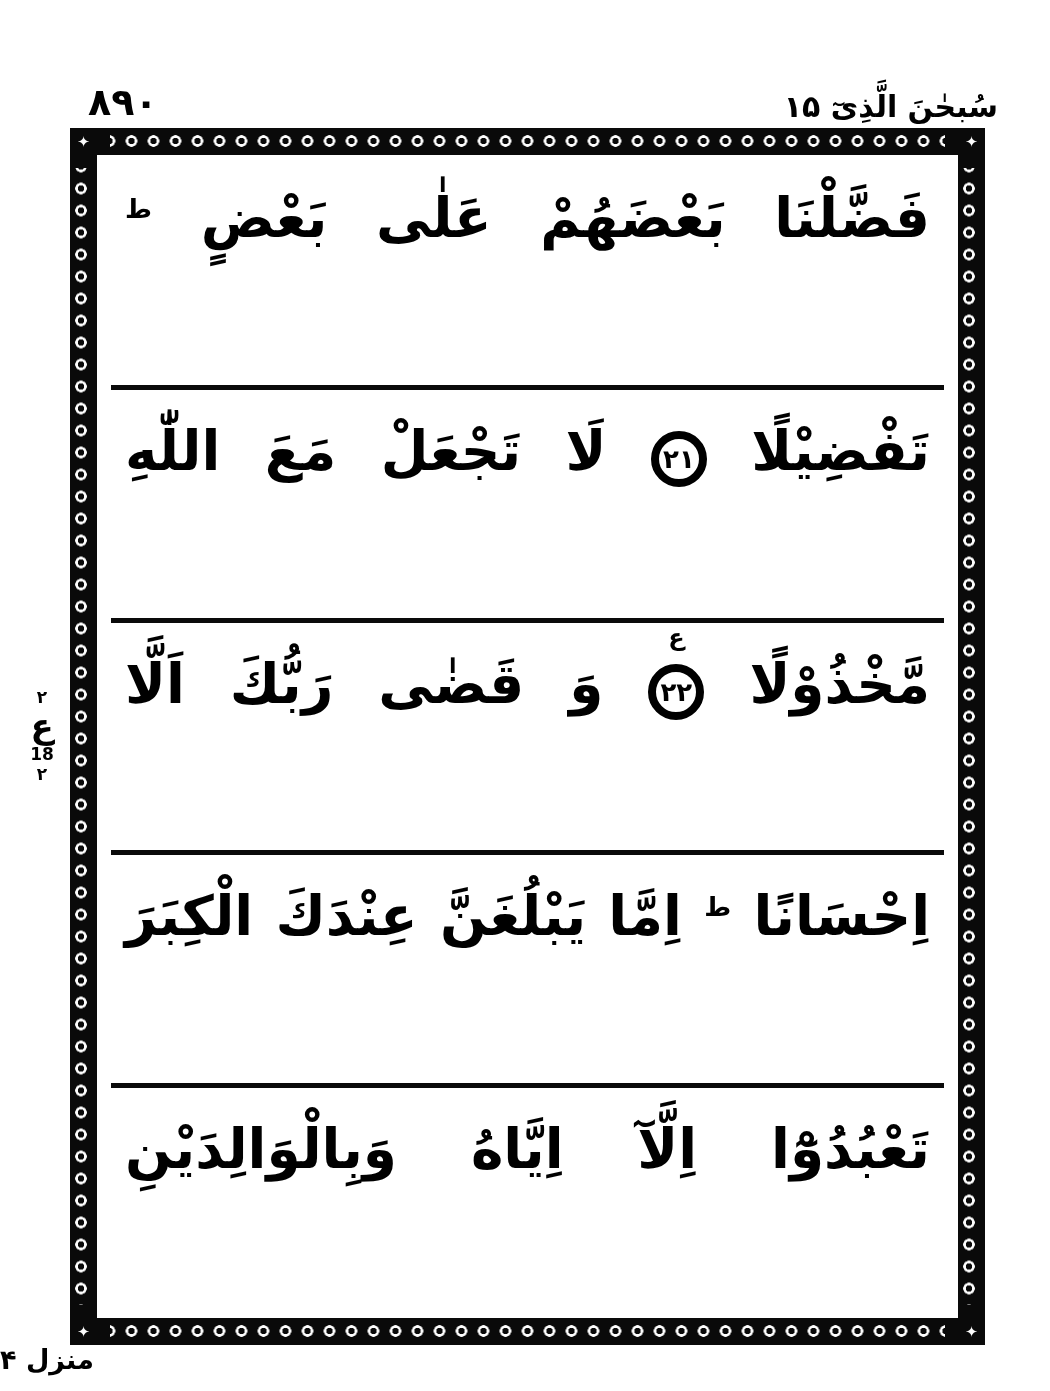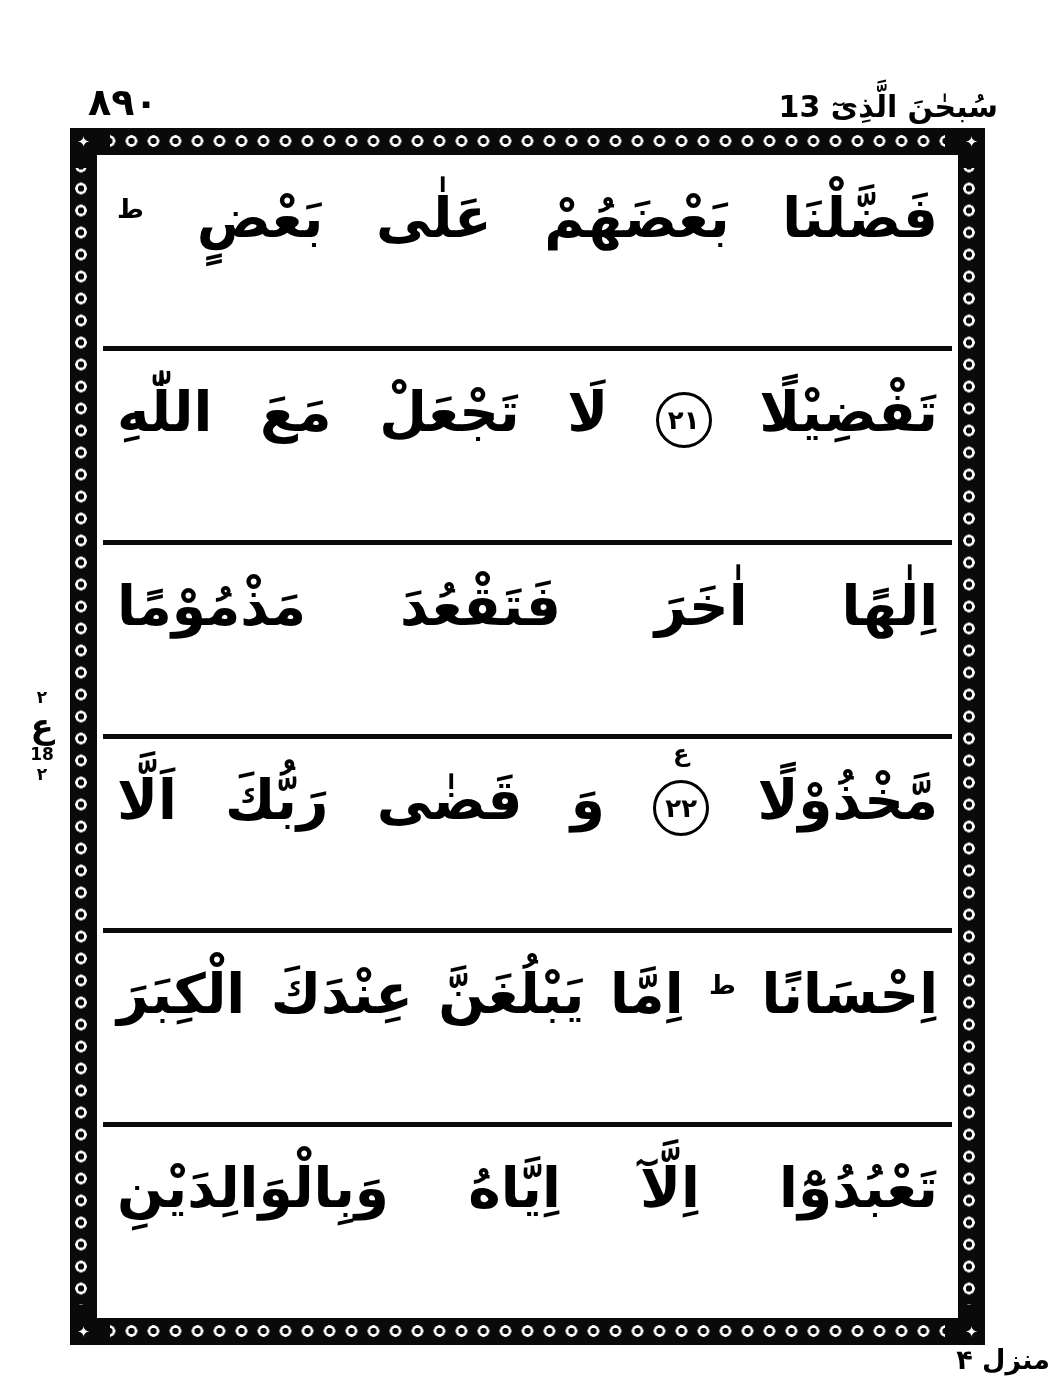--- a/index.html
+++ b/index.html
@@ -30,58 +30,58 @@
     background-size:27px 22px;background-repeat:repeat-y;width:27px;top:40px;bottom:40px;
   }
   .ornament.left{left:0;}
   .ornament.right{right:0;}
   .corner{position:absolute;width:27px;height:27px;color:#fdfdfd;font-size:15px;
     display:flex;align-items:center;justify-content:center;pointer-events:none;}
   .corner.tl{top:0;left:0;} .corner.tr{top:0;right:0;}
   .corner.bl{bottom:0;left:0;} .corner.br{bottom:0;right:0;}
   .inner{
     background:#ffffff;width:100%;height:100%;box-sizing:border-box;
-    display:flex;flex-direction:column;padding:2px 6px;justify-content:flex-end;
+    display:flex;flex-direction:column;padding:2px 14px;justify-content:flex-end;
   }
   
   .line{
     flex:1;border-bottom:5px solid #0a0a0a;box-sizing:border-box;
     direction:rtl;text-align:justify;text-align-last:justify;
     font-size:55px;font-weight:700;line-height:122px;
     padding:0 14px;white-space:nowrap;overflow:hidden;
   }
   .line:last-child{border-bottom:none;}
   .t:empty,.stop:empty,.circle:empty,.ain:empty{display:none;}
   .stop{font-size:26px;vertical-align:super;line-height:1;font-weight:700;}
   .marker-wrap{display:inline-block;position:relative;vertical-align:middle;line-height:1;}
   .circle{
-    display:inline-flex;width:56px;height:56px;border:3px solid #000000;border-radius:50%;
+    display:inline-flex;width:56px;height:56px;border:8px solid #000000;border-radius:50%;
     align-items:center;justify-content:center;font-size:26px;font-weight:700;line-height:1;
     box-sizing:border-box;
   }
   .ain{position:absolute;top:-30px;left:50%;transform:translateX(-50%);
     font-size:24px;line-height:1;font-weight:700;}
   
   .ruku-marker{
     position:absolute;left:16px;top:688px;width:52px;
     display:flex;flex-direction:column;align-items:center;gap:2px;
     font-size:17px;font-weight:700;line-height:1.1;
   }
   .ruku-marker .ain-big{font-size:34px;line-height:1;}
   
   .page-footer{
-    position:absolute;top:1344px;left:0;right:0;text-align:right;
+    position:absolute;top:1344px;left:0;right:0;text-align:left;
     font-size:27px;font-weight:700;direction:rtl;
   }
 </style>
 </head>
 <body>
 
 <div class="page-header">
-  <span>سُبحٰنَ الَّذِیٓ 13</span>
+  <span>سُبحٰنَ الَّذِیٓ ۱۵</span>
   <span class="center-num">۸۹۰</span>
 </div>
 
 <div class="frame">
   <div class="ornament top"></div>
   <div class="ornament bottom"></div>
   <div class="ornament left"></div>
   <div class="ornament right"></div>
   <div class="corner tl">✦</div>
   <div class="corner tr">✦</div>
@@ -95,23 +95,20 @@
       <span class="stop">ط</span>
     </div>
 
 
     <div class="line">
       <span class="t">تَفْضِيْلًا</span>
       <span class="marker-wrap"><span class="circle">۲۱</span></span>
       <span class="t">لَا تَجْعَلْ مَعَ اللّٰهِ</span>
     </div>
 
-    <div class="line">
-      <span class="t">اِلٰهًا اٰخَرَ فَتَقْعُدَ مَذْمُوْمًا</span>
-    </div>
 
     <div class="line">
       <span class="t">مَّخْذُوْلًا</span>
       <span class="marker-wrap"><span class="ain">ع</span><span class="circle">۲۲</span></span>
       <span class="t">وَ قَضٰى رَبُّكَ اَلَّا</span>
     </div>
 
     <div class="line">
       <span class="t">اِحْسَانًا</span>
       <span class="stop">ط</span>

